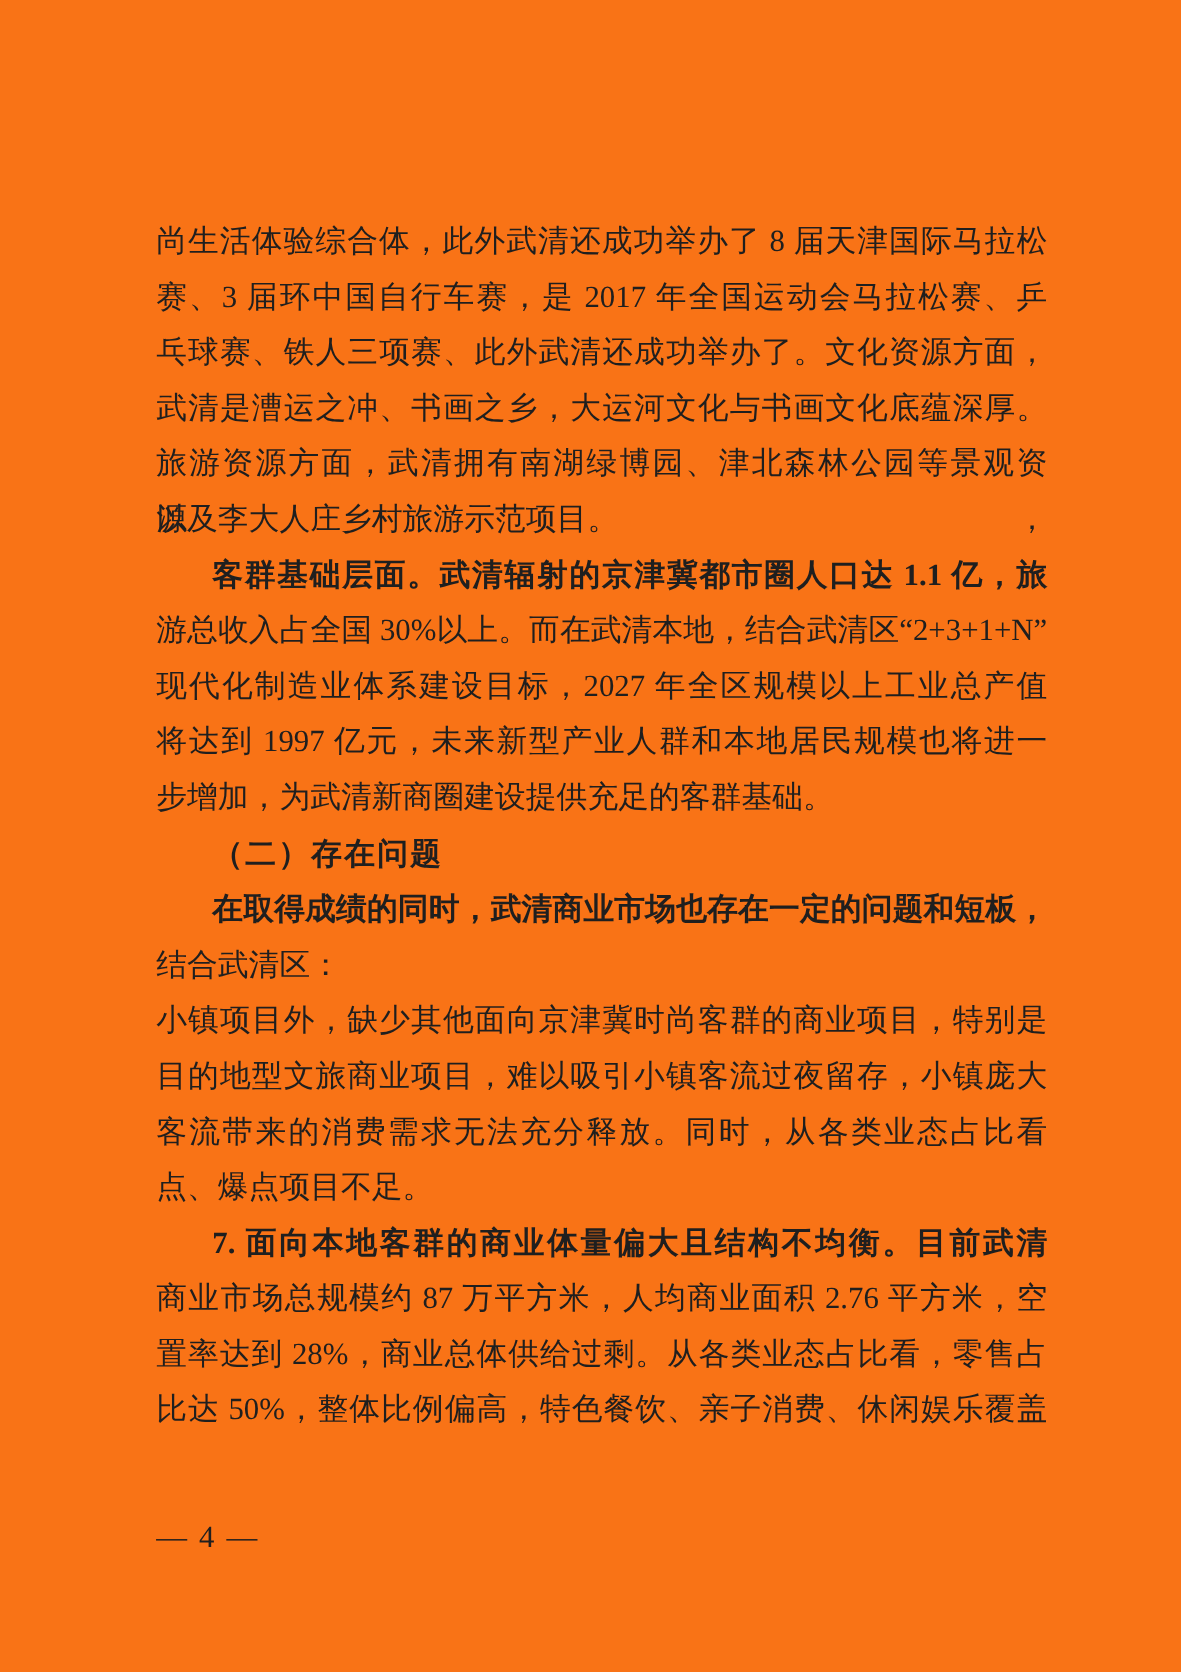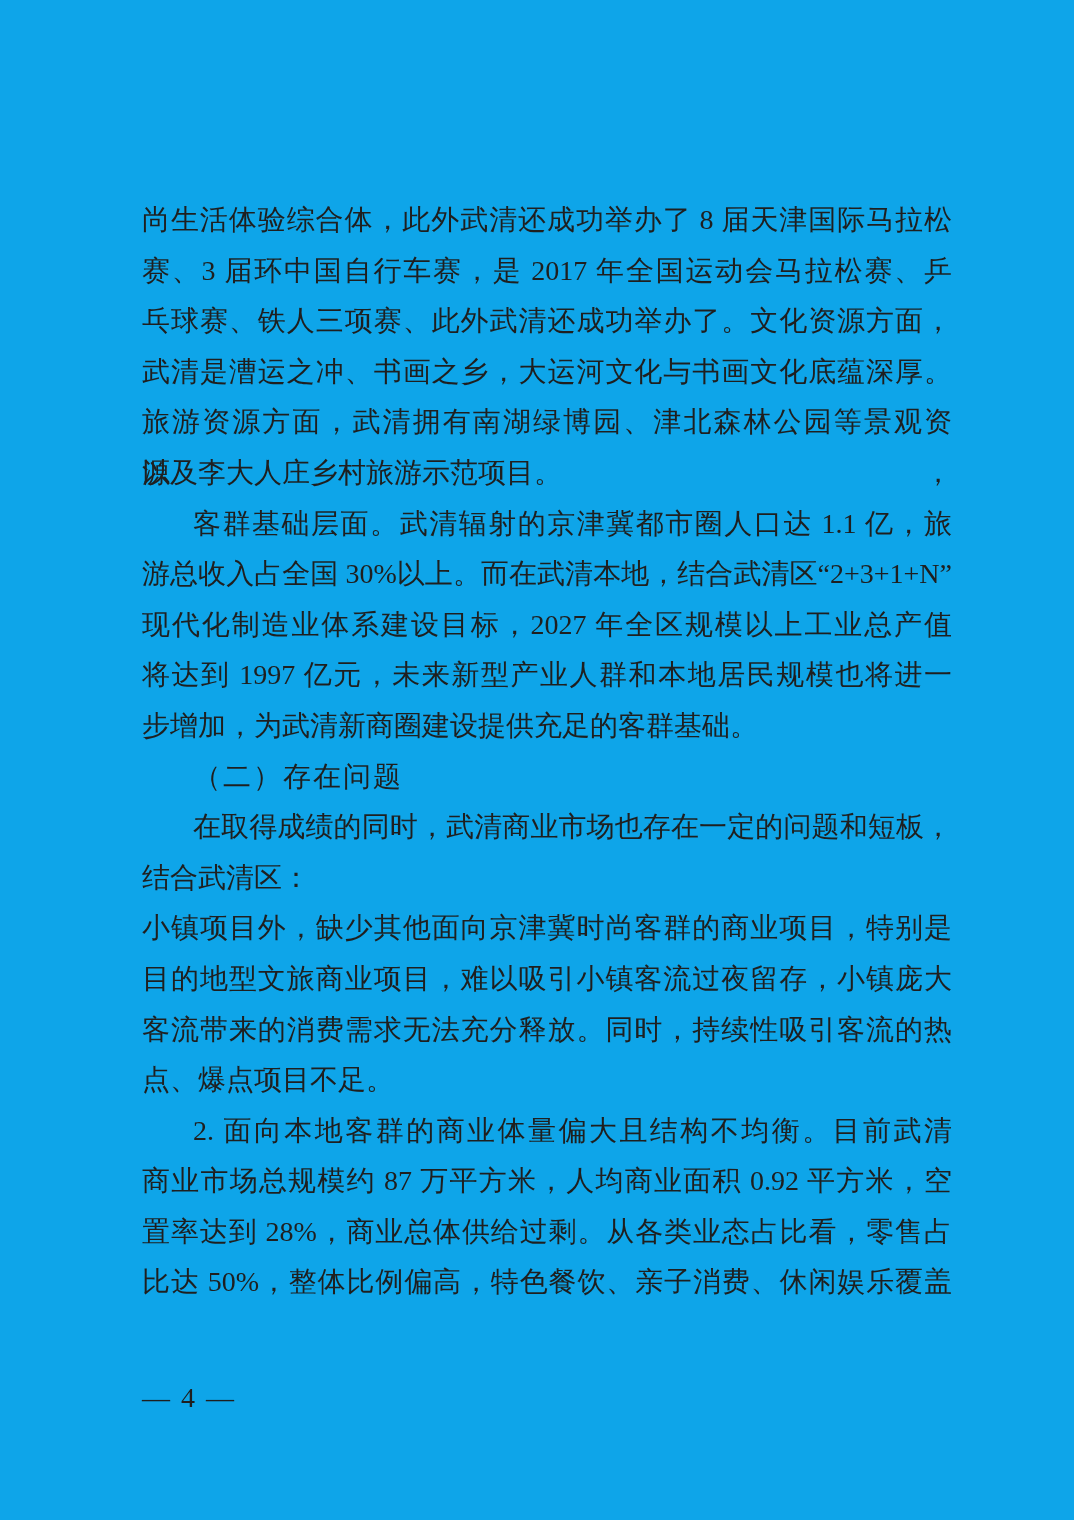--- a/index.html
+++ b/index.html
@@ -4,21 +4,21 @@
 <style>
   html, body {
     margin: 0;
     padding: 0;
     background: #ffffff;
   }
   .page {
     position: relative;
     width: 1074px;
     height: 1520px;
-    background: #0ea5e9;
+    background: #f97316;
     overflow: hidden;
     font-family: "Liberation Serif", "DejaVu Serif", serif;
   }
   .doc-body {
     position: absolute;
     left: 142px;
     top: 195px;
     width: 810px;
   }
   .line {
@@ -29,20 +29,21 @@
     text-align: left;
     white-space: pre-wrap;
     overflow: visible;
   }
   .line.just {
     text-align: justify;
     text-align-last: justify;
   }
   .line.ind {
     padding-left: 51px;
+    font-weight: bold;
   }
   .line.heading {
     letter-spacing: 2px;
   }
   .footer {
     position: absolute;
     left: 142px;
     top: 1376px;
     font-size: 28px;
     line-height: 44px;
@@ -64,21 +65,21 @@
       <div class="line just ind">客群基础层面。武清辐射的京津冀都市圈人口达 1.1 亿，旅</div>
       <div class="line just">游总收入占全国 30%以上。而在武清本地，结合武清区“2+3+1+N”</div>
       <div class="line just">现代化制造业体系建设目标，2027 年全区规模以上工业总产值</div>
       <div class="line just">将达到 1997 亿元，未来新型产业人群和本地居民规模也将进一</div>
       <div class="line">步增加，为武清新商圈建设提供充足的客群基础。</div>
       <div class="line ind heading">（二）存在问题</div>
       <div class="line just ind">在取得成绩的同时，武清商业市场也存在一定的问题和短板，</div>
       <div class="line">结合武清区：</div>
       <div class="line just">小镇项目外，缺少其他面向京津冀时尚客群的商业项目，特别是</div>
       <div class="line just">目的地型文旅商业项目，难以吸引小镇客流过夜留存，小镇庞大</div>
-      <div class="line just">客流带来的消费需求无法充分释放。同时，持续性吸引客流的热</div>
+      <div class="line just">客流带来的消费需求无法充分释放。同时，从各类业态占比看</div>
       <div class="line">点、爆点项目不足。</div>
-      <div class="line just ind">2. 面向本地客群的商业体量偏大且结构不均衡。目前武清</div>
-      <div class="line just">商业市场总规模约 87 万平方米，人均商业面积 0.92 平方米，空</div>
+      <div class="line just ind">7. 面向本地客群的商业体量偏大且结构不均衡。目前武清</div>
+      <div class="line just">商业市场总规模约 87 万平方米，人均商业面积 2.76 平方米，空</div>
       <div class="line just">置率达到 28%，商业总体供给过剩。从各类业态占比看，零售占</div>
       <div class="line just">比达 50%，整体比例偏高，特色餐饮、亲子消费、休闲娱乐覆盖</div>
     </div>
   <div class="footer">— 4 —</div>
 </div>
 
 </body></html>

